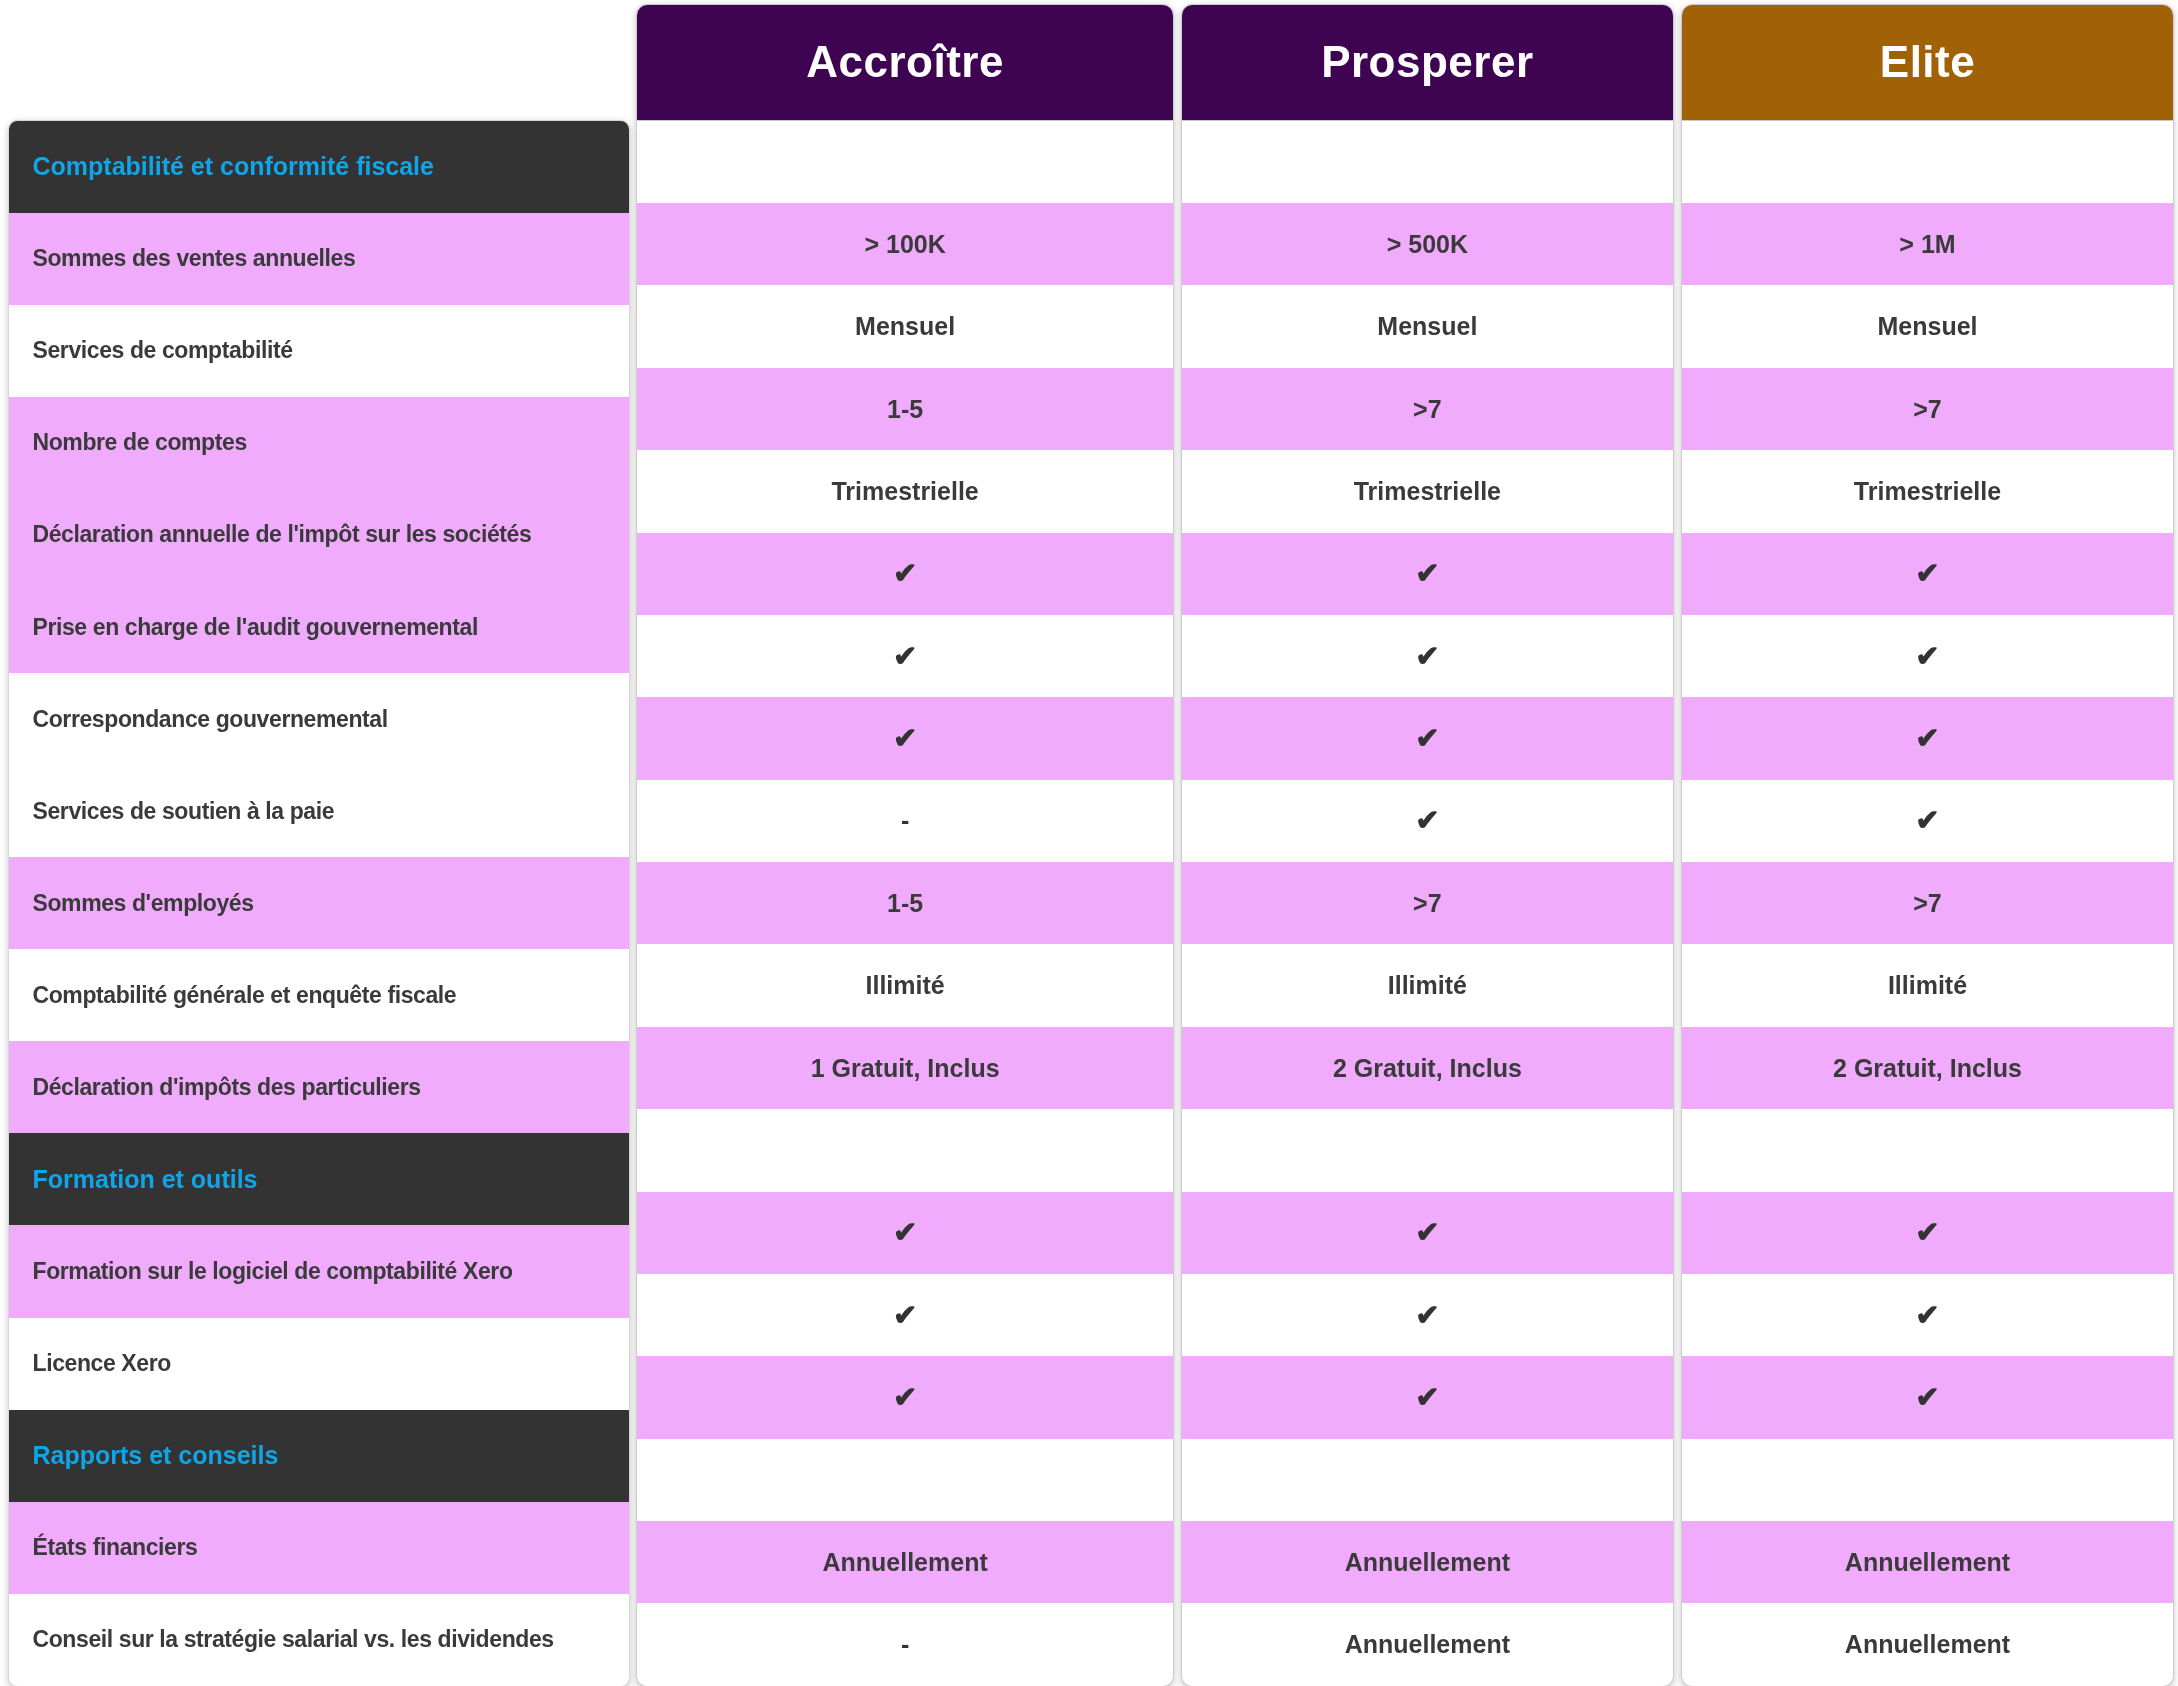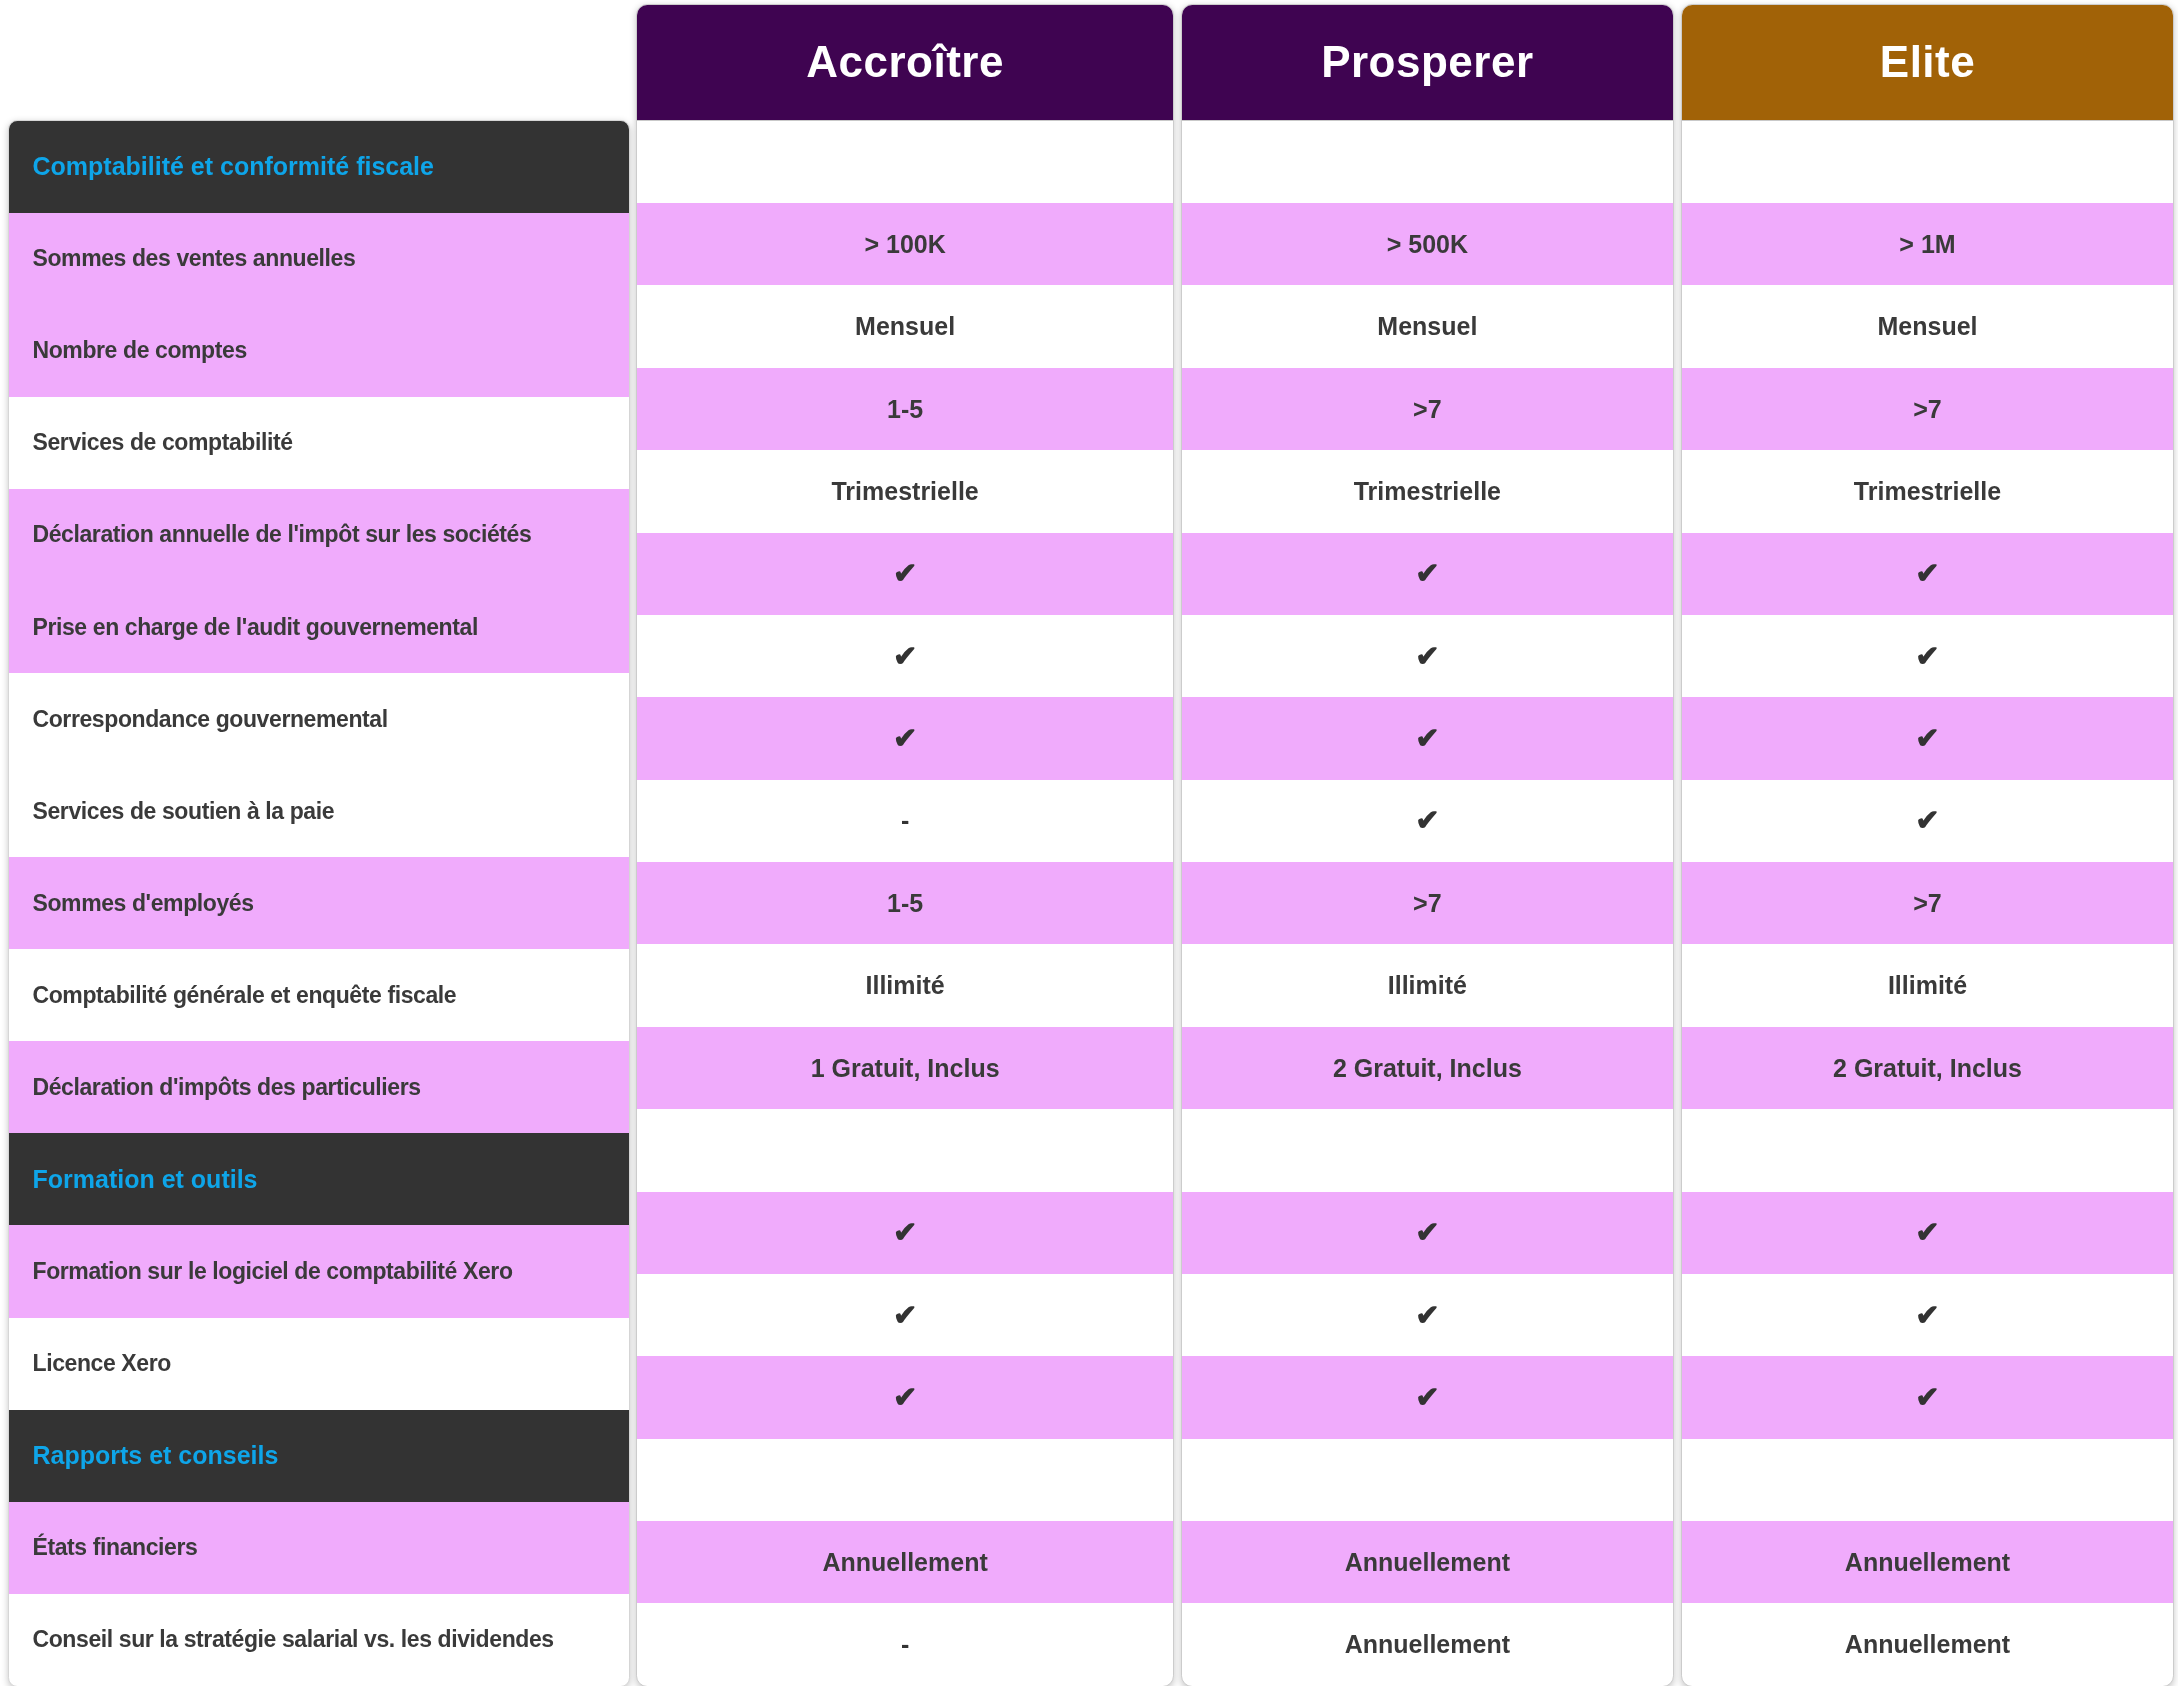--- a/index.html
+++ b/index.html
@@ -88,22 +88,22 @@
 </style>
 </head>
 <body>
 
 <div class="pricing-table">
 
   <div class="col labels-col">
     <div class="rows">
         <div class="row section-bar">Comptabilité et conformité fiscale</div>
         <div class="row label-cell alt">Sommes des ventes annuelles</div>
+        <div class="row label-cell">Services de comptabilité</div>
         <div class="row label-cell alt">Nombre de comptes</div>
-        <div class="row label-cell">Services de comptabilité</div>
         <div class="row label-cell alt">Déclaration annuelle de l'impôt sur les sociétés</div>
         <div class="row label-cell alt">Prise en charge de l'audit gouvernemental</div>
         <div class="row label-cell">Correspondance gouvernemental</div>
         <div class="row label-cell">Services de soutien à la paie</div>
         <div class="row label-cell alt">Sommes d'employés</div>
         <div class="row label-cell">Comptabilité générale et enquête fiscale</div>
         <div class="row label-cell alt">Déclaration d'impôts des particuliers</div>
         <div class="row section-bar">Formation et outils</div>
         <div class="row label-cell alt">Formation sur le logiciel de comptabilité Xero</div>
         <div class="row label-cell">Licence Xero</div>

